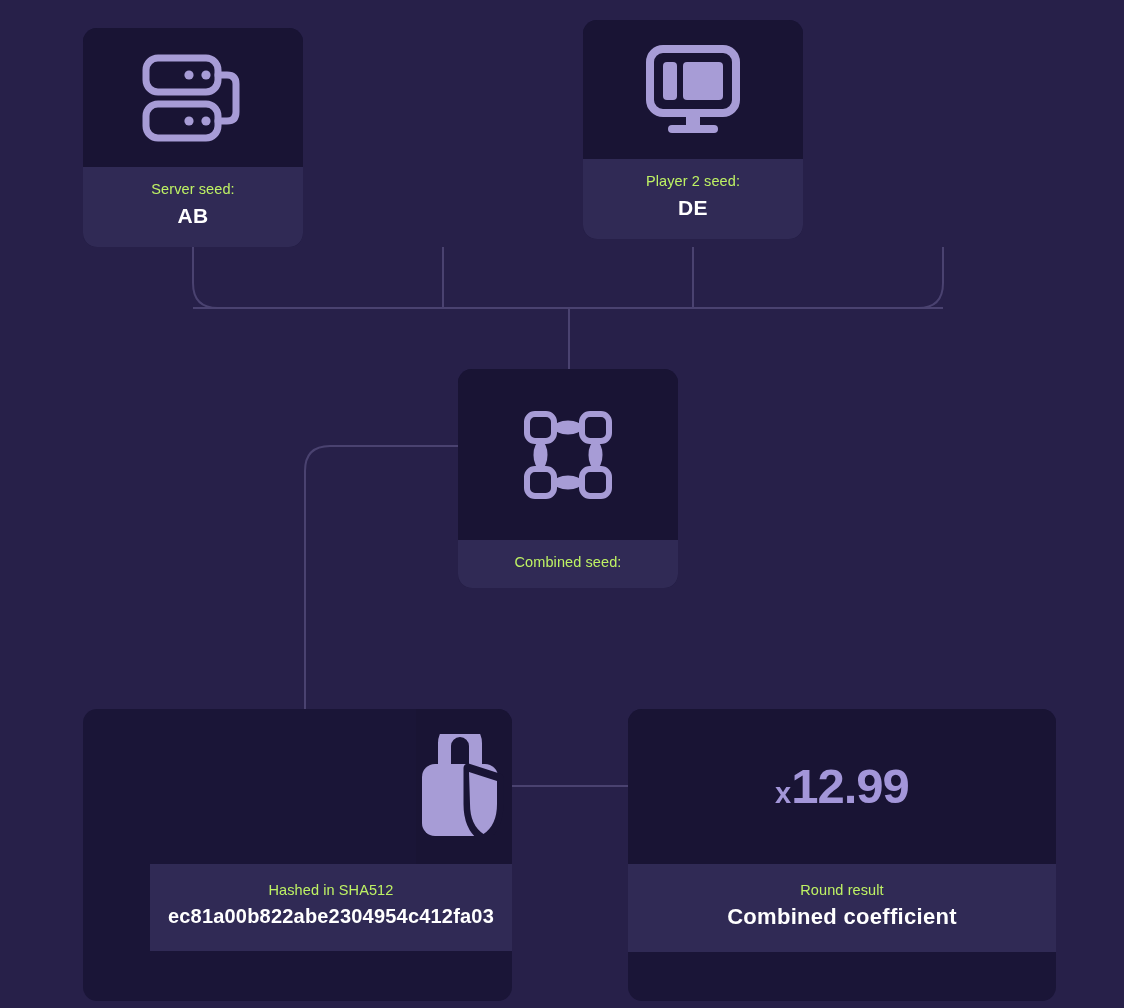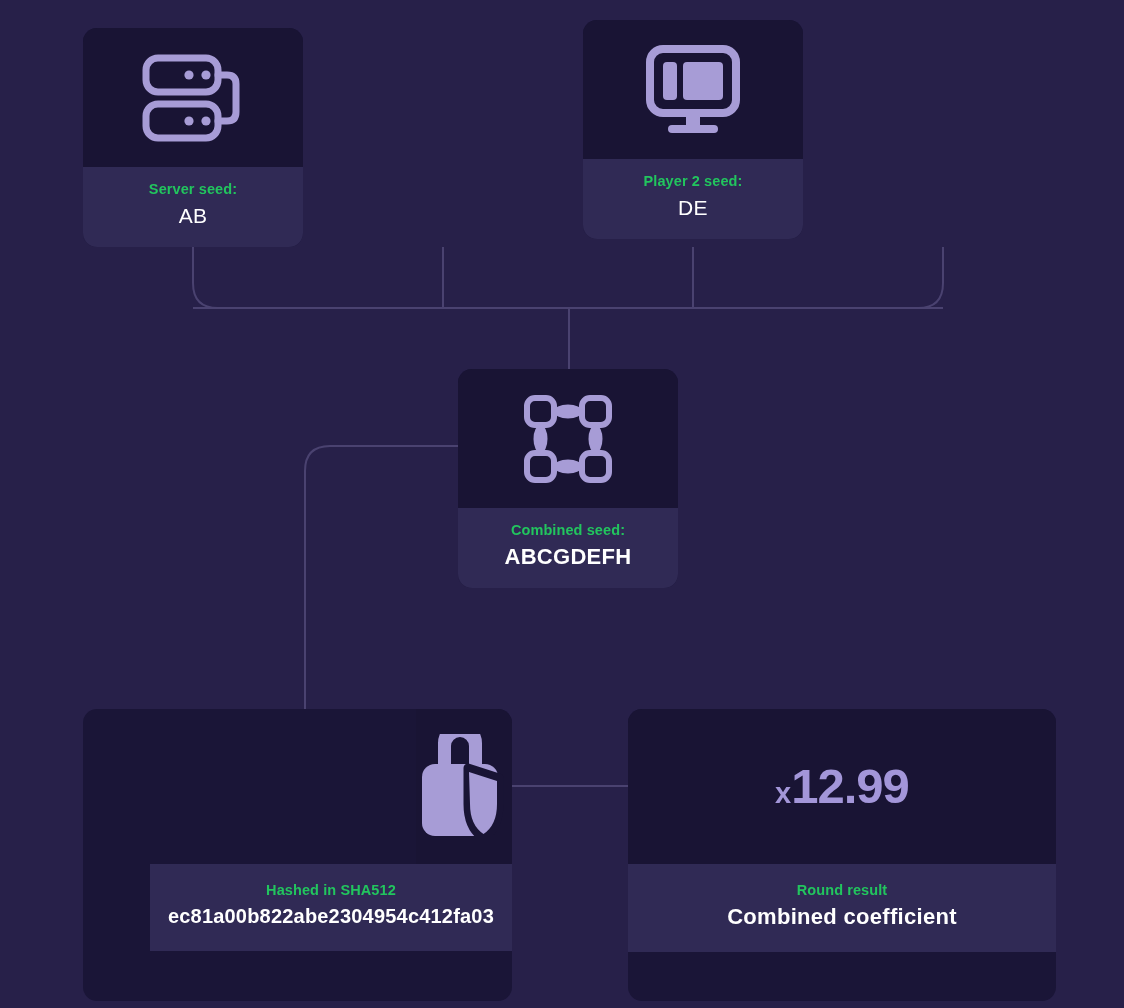--- a/index.html
+++ b/index.html
@@ -52,32 +52,31 @@
     justify-content: center;
     flex: 1 1 auto;
   }
   .card-body {
     background: #302a55;
     padding: 12px 10px 16px;
     text-align: center;
     flex: 0 0 auto;
   }
   .card-label {
-    color: #22c55e;
+    color: #bef264;
     font-size: 14.5px;
     line-height: 20px;
     letter-spacing: .1px;
     white-space: nowrap;
-    font-weight: bold;
   }
   .card-value {
     color: #ffffff;
     font-size: 21px;
     line-height: 30px;
-    font-weight: 400;
+    font-weight: 700;
     letter-spacing: .3px;
     margin-top: 2px;
     white-space: nowrap;
   }
   .card-value.small {
     font-size: 20px;
     line-height: 29px;
     font-weight: 700;
     letter-spacing: .2px;
     white-space: normal;
@@ -197,21 +196,20 @@
         <g fill="#a79cd6">
           <ellipse cx="46" cy="18.5" rx="14" ry="7"></ellipse>
           <ellipse cx="46" cy="73.5" rx="14" ry="7"></ellipse>
           <ellipse cx="18.5" cy="46" rx="7" ry="14"></ellipse>
           <ellipse cx="73.5" cy="46" rx="7" ry="14"></ellipse>
         </g>
       </svg>
     </div>
     <div class="card-body">
       <div class="card-label">Combined seed:</div>
-      <div class="card-value bold">ABCGDEFH</div>
     </div>
   </div>
 
   <div class="card" id="card-hash">
     <div class="card-top">
       <svg class="icon" width="96" height="106" viewBox="0 0 96 106">
         <path d="M22 9 A 22 22 0 0 1 66 9 L66 30 L53 30 L53 12 A 9 9 0 0 0 35 12 L35 30 L22 30 Z" fill="#a79cd6"></path>
         <rect x="6" y="30" width="76" height="72" rx="13" fill="#a79cd6"></rect>
         <path d="M52 34 L83 44 L83 70 Q83 94 67.5 104 Q52 94 52 70 Z" fill="none" stroke="#191434" stroke-width="9" stroke-linejoin="round"></path>
         <path d="M53 38 L81 47 L81 70 Q81 91 67.5 100 Q54 91 54 70 Z" fill="#a79cd6"></path>

